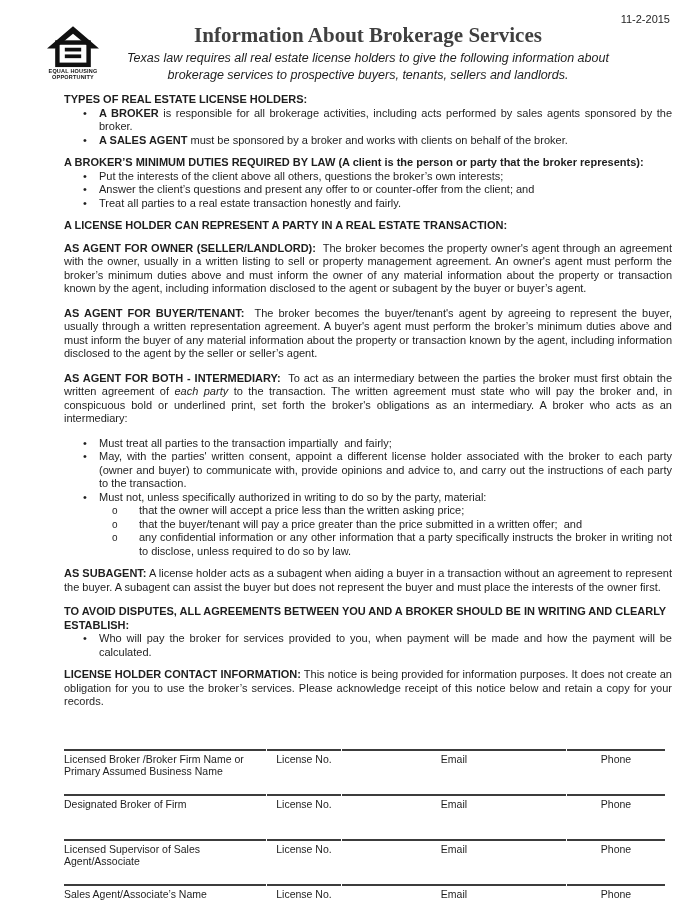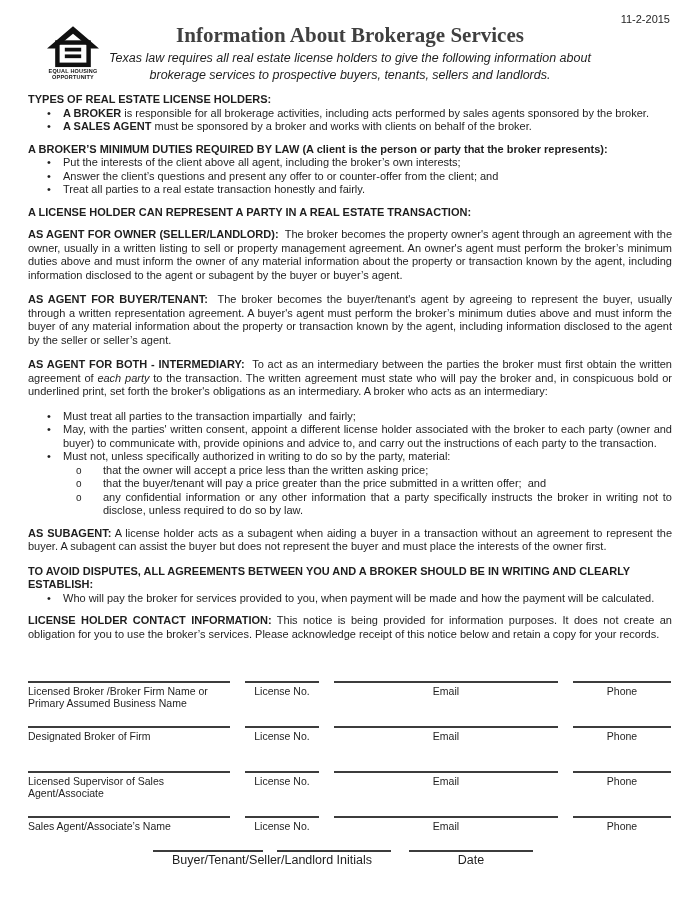--- a/index.html
+++ b/index.html
@@ -7,20 +7,21 @@
     position:relative;
     width:700px; height:900px;
     margin:0 auto;
     background:#ffffff;
     color:#1e1e1e;
     font-family:"Liberation Sans", sans-serif;
     font-size:11px;
     line-height:13.5px;
     overflow:hidden;
     box-sizing:border-box;
+    padding-left:36px;
   }
   .pre { white-space:pre-wrap; }
 
   
   .doc-date { position:absolute; top:13px; right:30px; font-size:11px; }
   .logo { position:absolute; left:40px; top:26px; width:66px; text-align:center; }
   .logo svg { display:block; margin:0 auto; }
   .logo-caption { font-size:5.5px; line-height:6px; font-weight:bold; letter-spacing:0.2px; color:#111; }
   .title {
     text-align:center; margin:0; padding-top:24px;
@@ -39,21 +40,21 @@
   .b1::before { content:"\2022"; position:absolute; left:19px; top:0; }
   .b2 { position:relative; padding-left:75px; text-align:justify; }
   .b2::before { content:"o"; position:absolute; left:48px; top:0; font-size:10px; }
   .it { font-style:italic; }
 
   
   .sig-table { margin:40px 28px 0 28px; }
   .sig-row {
     display:grid;
     grid-template-columns:202px 74px 224px 98px;
-    column-gap:15px;
+    column-gap:1px;
   }
   .sig-row { height:45px; }
   .sig-row.last { height:22px; }
   .sig-cell {
     border-top:2px solid #3c3c3c;
     padding-top:2px;
     font-size:10.5px; line-height:12px;
   }
   .sig-cell.center { text-align:center; }
 
@@ -95,21 +96,21 @@
   <div class="content">
 
     <div class="hd">TYPES OF REAL ESTATE LICENSE HOLDERS:</div>
     <ul>
       <li class="b1 pre"><span class="lead">A BROKER</span><span> is responsible for all brokerage activities, including acts performed by sales agents sponsored by the broker.</span></li>
       <li class="b1 pre"><span class="lead">A SALES AGENT</span><span> must be sponsored by a broker and works with clients on behalf of the broker.</span></li>
     </ul>
 
     <div class="hd">A BROKER’S MINIMUM DUTIES REQUIRED BY LAW (A client is the person or party that the broker represents):</div>
     <ul>
-      <li class="b1 pre">Put the interests of the client above all agent, including the broker’s own interests;</li>
+      <li class="b1 pre">Put the interests of the client above all others, questions the broker’s own interests;</li>
       <li class="b1 pre">Answer the client’s questions and present any offer to or counter-offer from the client; and</li>
       <li class="b1 pre">Treat all parties to a real estate transaction honestly and fairly.</li>
     </ul>
 
     <div class="hd">A LICENSE HOLDER CAN REPRESENT A PARTY IN A REAL ESTATE TRANSACTION:</div>
 
     <p class="para pre"><span class="lead">AS AGENT FOR OWNER (SELLER/LANDLORD):</span><span>  The broker becomes the property owner's agent through an agreement with the owner, usually in a written listing to sell or property management agreement. An owner's agent must perform the broker’s minimum duties above and must inform the owner of any material information about the property or transaction known by the agent, including information disclosed to the agent or subagent by the buyer or buyer’s agent.</span></p>
 
     <p class="para pre"><span class="lead">AS AGENT FOR BUYER/TENANT:</span><span>  The broker becomes the buyer/tenant's agent by agreeing to represent the buyer, usually through a written representation agreement. A buyer's agent must perform the broker’s minimum duties above and must inform the buyer of any material information about the property or transaction known by the agent, including information disclosed to the agent by the seller or seller’s agent.</span></p>
 

